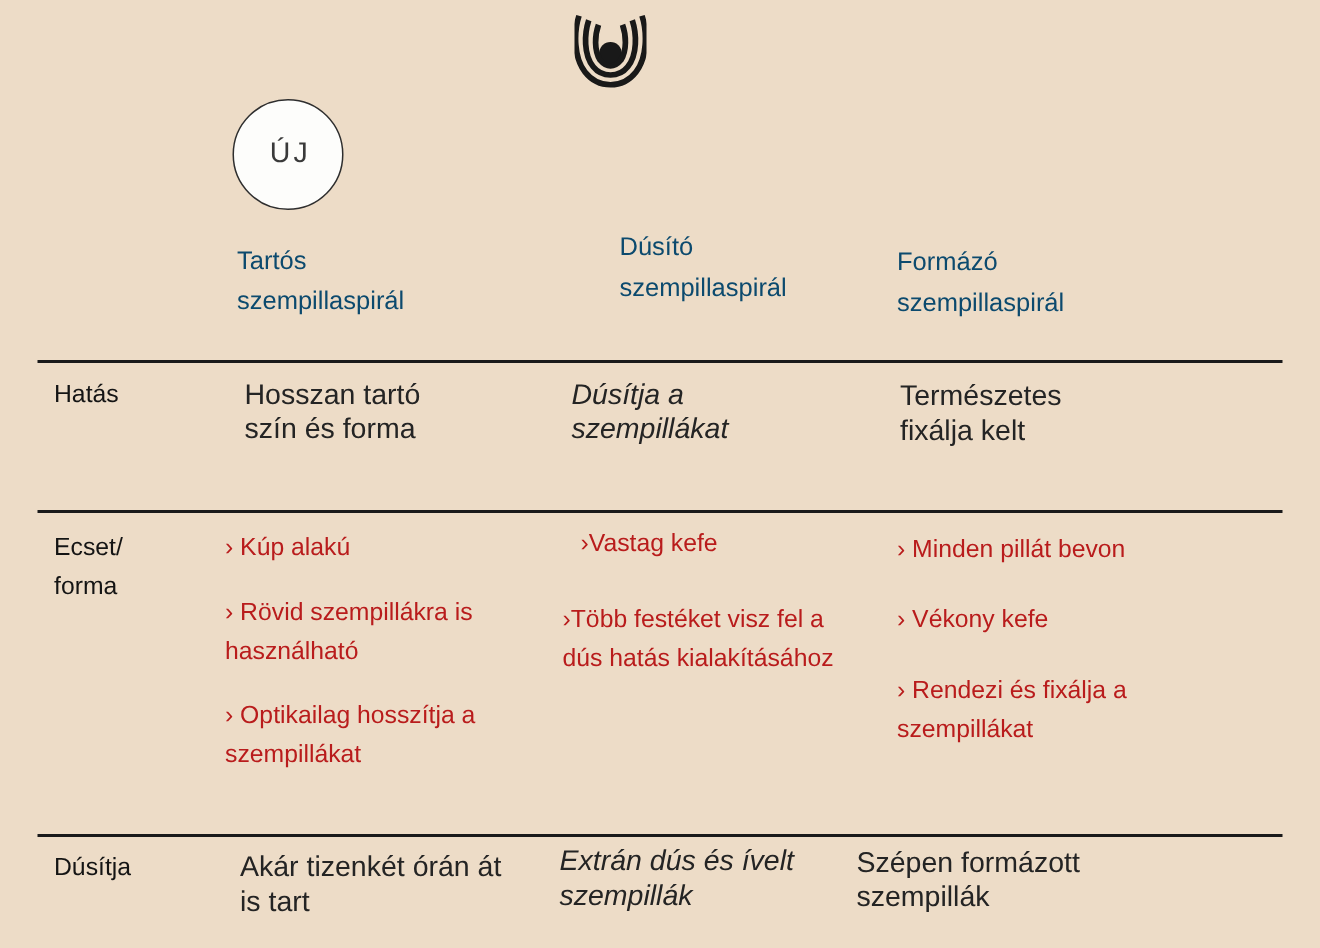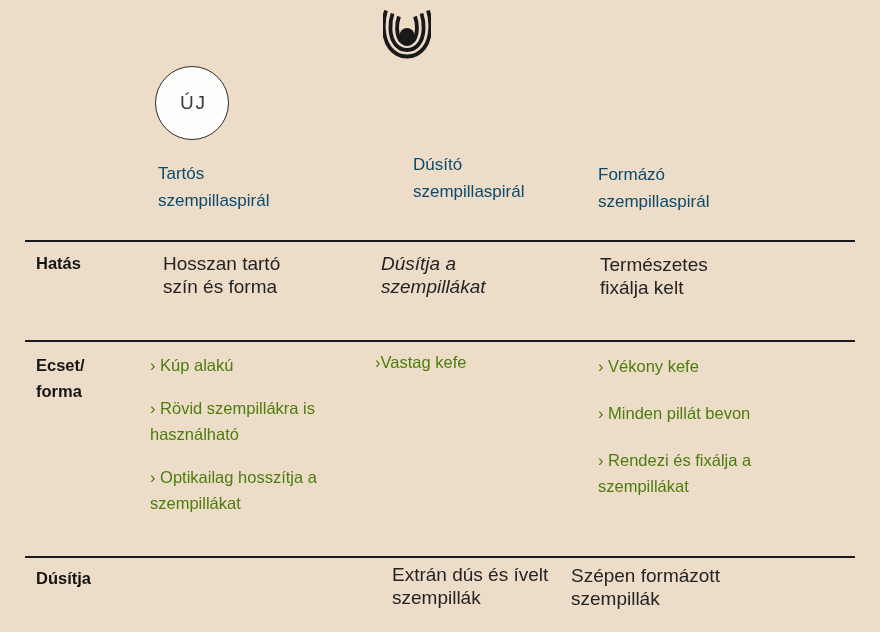--- a/index.html
+++ b/index.html
@@ -21,44 +21,44 @@
     color:#0c4a6e;width:220px;
   }
   .hdr-1{left:158px;top:160px;}
   .hdr-2{left:377px;top:151px;margin-left:36px;}
   .hdr-3{left:598px;top:161px;}
   .line{height:2px;background:#1a1a1a;left:25px;width:830px;}
   .line-1{top:240px;}
   .line-2{top:340px;}
   .line-3{top:556px;}
   .rowlabel{
-    font-weight:700;font-size:16.5px;line-height:26px;white-space:pre-line;
+    font-weight:400;font-size:16.5px;line-height:26px;white-space:pre-line;
     color:#141414;left:36px;width:110px;
   }
   .rowlabel-1{top:250px;}
   .rowlabel-2{top:352px;}
   .rowlabel-3{top:565px;}
   .celltext{
     font-size:19px;line-height:23px;white-space:pre-line;width:220px;color:#242424;
   }
   .r1c1{left:163px;top:252px;}
   .r1c2{left:381px;top:252px;font-style:italic;}
   .r1c3{left:600px;top:253px;}
   .bullets{width:222px;}
   .bullets .item{
-    font-size:16.5px;line-height:26px;white-space:pre-line;color:#4d7c0f;
+    font-size:16.5px;line-height:26px;white-space:pre-line;color:#b91c1c;
     margin-bottom:17px;
   }
   .r2c1{left:150px;top:352px;}
   .r2c2{left:375px;top:349px;}
-  .r2c2 .item:first-child{margin-bottom:25px;}
+  .r2c2 .item:first-child{margin-bottom:25px;margin-left:12px;}
   .r2c3{left:598px;top:353px;width:240px;}
   .r2c3 .item{margin-bottom:21px;}
   .r3c1{left:160px;top:567px;}
-  .r3c2{left:392px;top:563px;}
+  .r3c2{left:373px;top:563px;font-style:italic;}
   .r3c3{left:571px;top:564px;}
 </style>
 </head>
 <body>
 
 <div class="page">
 
   <svg class="abs brand-logo" viewBox="0 0 48 52" fill="none" xmlns="http://www.w3.org/2000/svg">
     <circle cx="24" cy="26" r="7.5" fill="#191919"></circle>
     <path d="M 16,7 C 13.5,14 13,24 17,30.5 C 19.5,33.5 21.5,34.5 24,34.5 C 26.5,34.5 28.5,33.5 31,30.5 C 35,24 34.5,14 32,7" stroke="#191919" stroke-width="3.8"></path>
@@ -93,27 +93,31 @@
 forma</div>
   <div class="abs bullets r2c1">
     <div class="item">› Kúp alakú</div>
     <div class="item">› Rövid szempillákra is
 használható</div>
     <div class="item">› Optikailag hosszítja a
 szempillákat</div>
   </div>
   <div class="abs bullets r2c2">
     <div class="item">›Vastag kefe</div>
+    <div class="item">›Több festéket visz fel a
+dús hatás kialakításához</div>
   </div>
   <div class="abs bullets r2c3">
+    <div class="item">› Minden pillát bevon</div>
     <div class="item">› Vékony kefe</div>
-    <div class="item">› Minden pillát bevon</div>
     <div class="item">› Rendezi és fixálja a
 szempillákat</div>
   </div>
 
   <div class="abs rowlabel rowlabel-3">Dúsítja</div>
+  <div class="abs celltext r3c1">Akár tizenkét órán át
+is tart</div>
   <div class="abs celltext r3c2">Extrán dús és ívelt
 szempillák</div>
   <div class="abs celltext r3c3">Szépen formázott
 szempillák</div>
 
 </div>
 
 </body></html>

